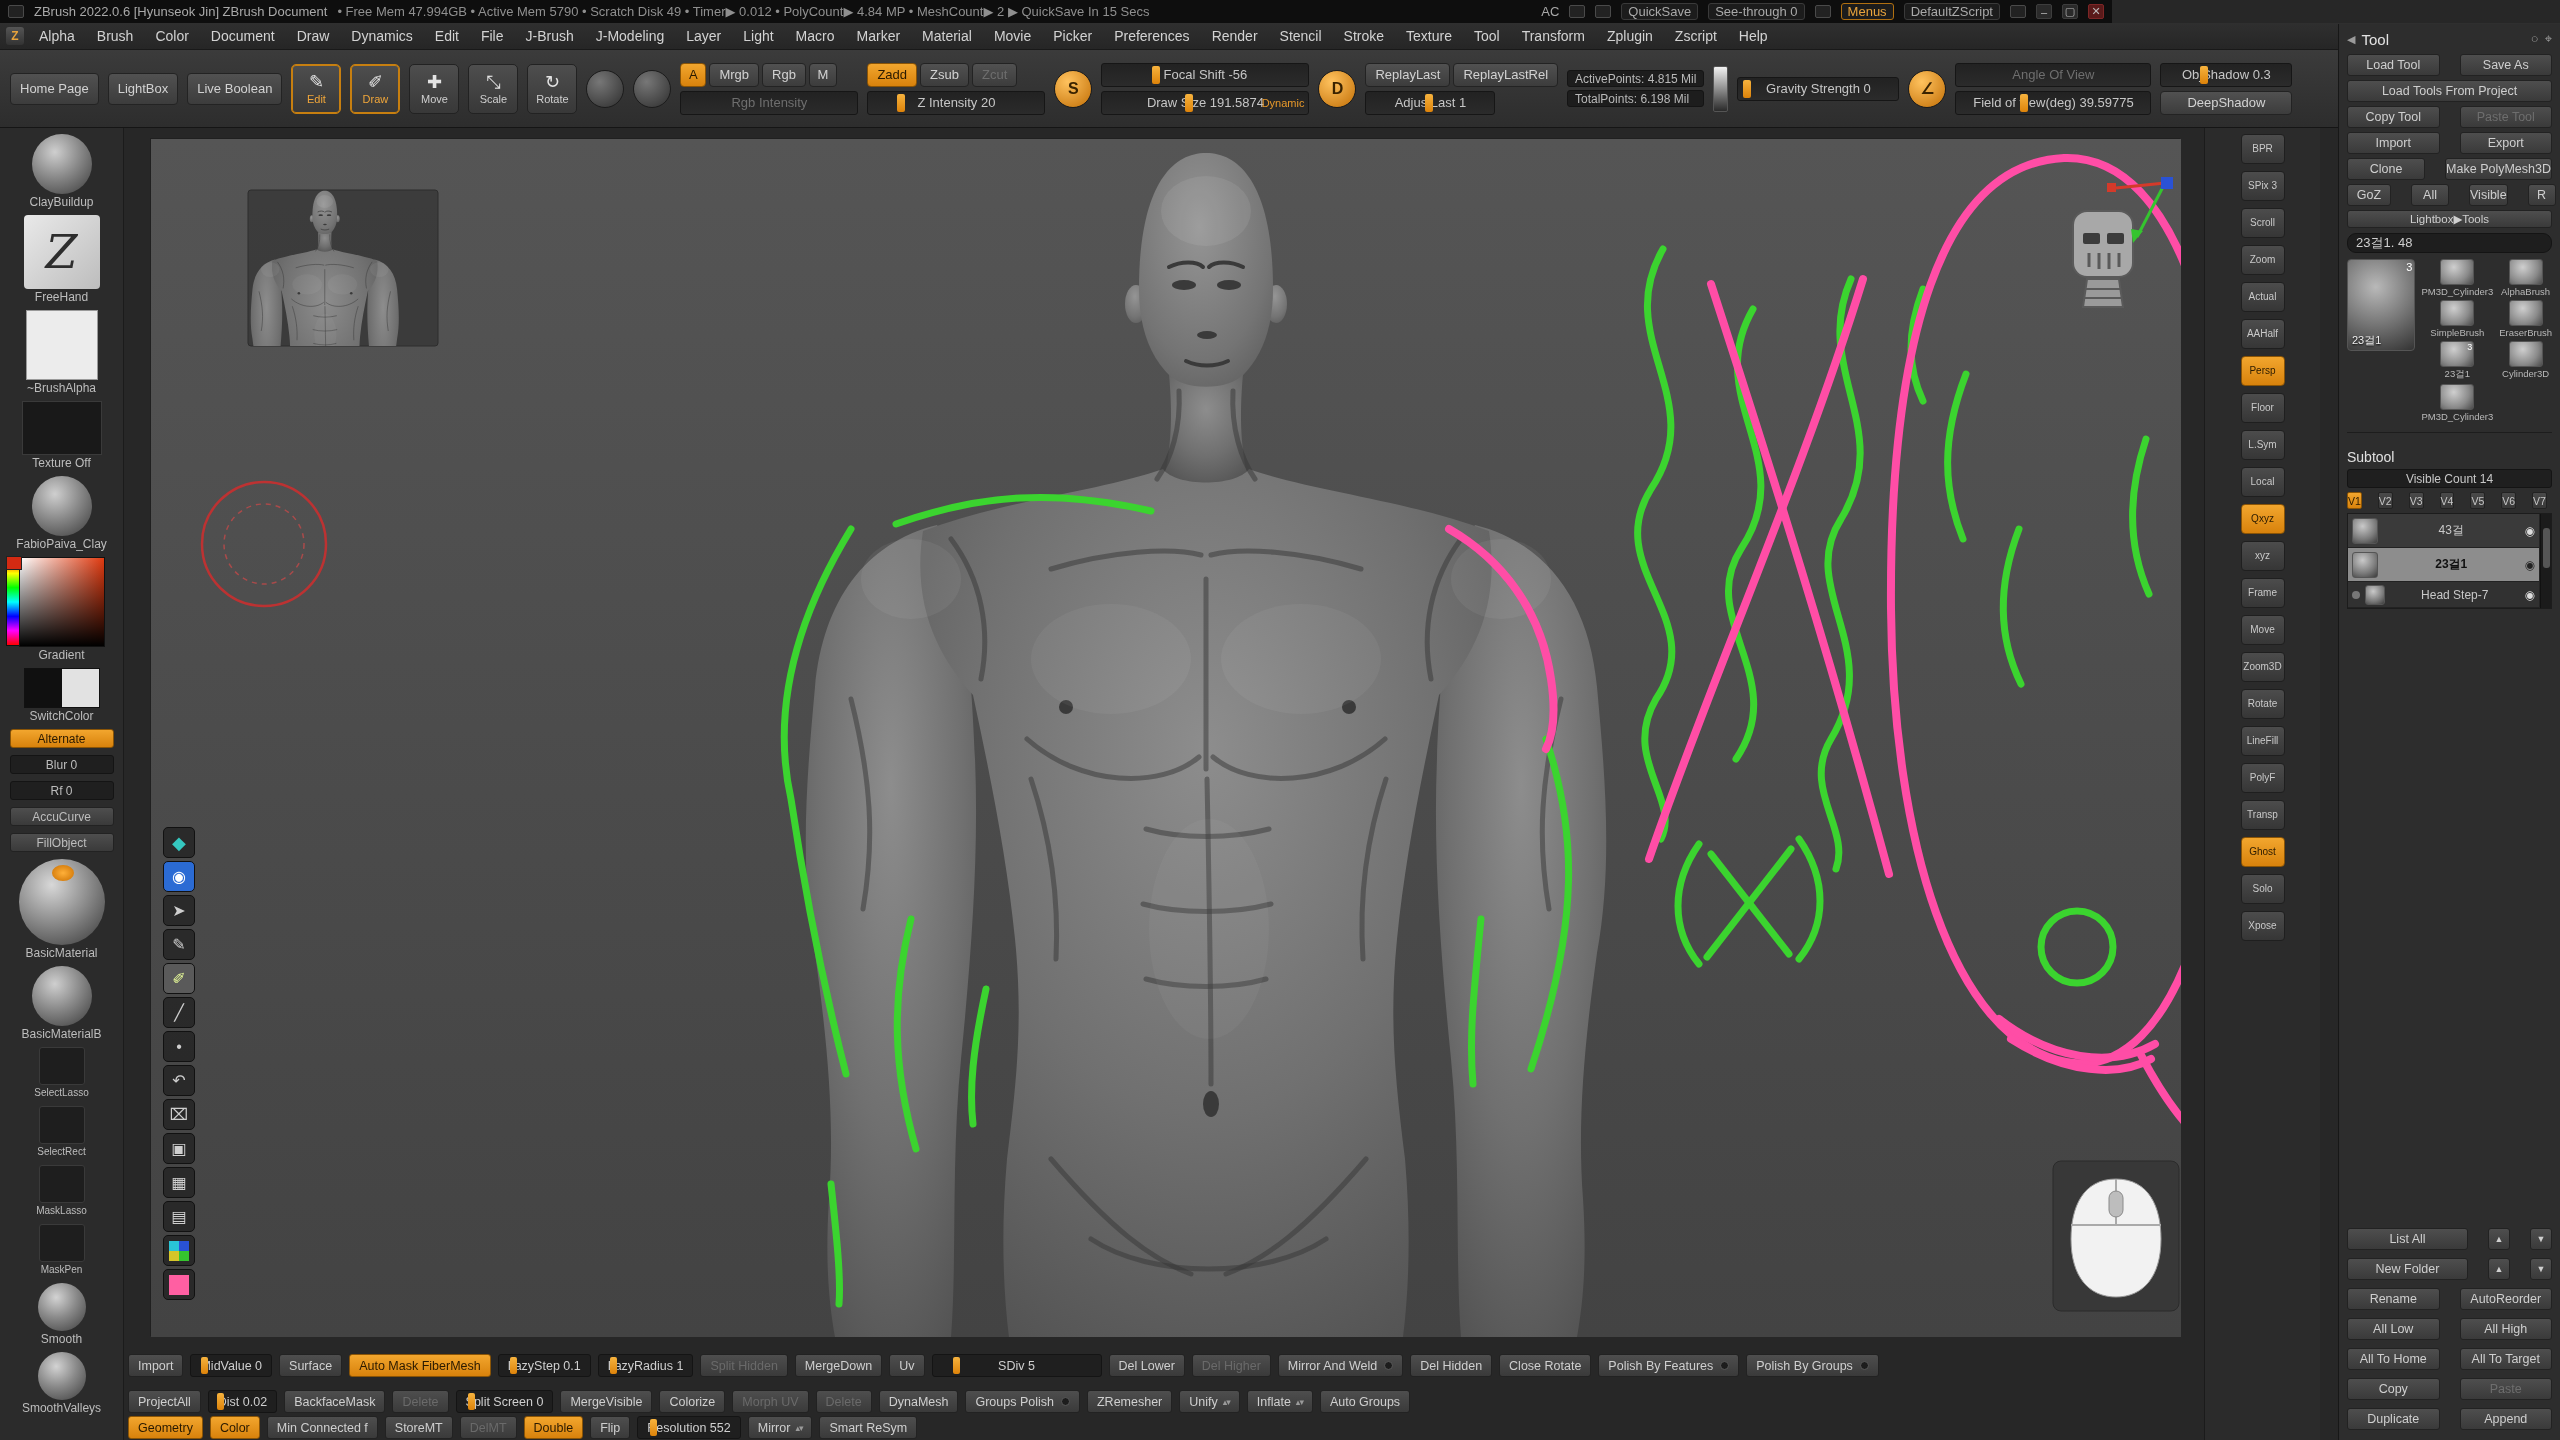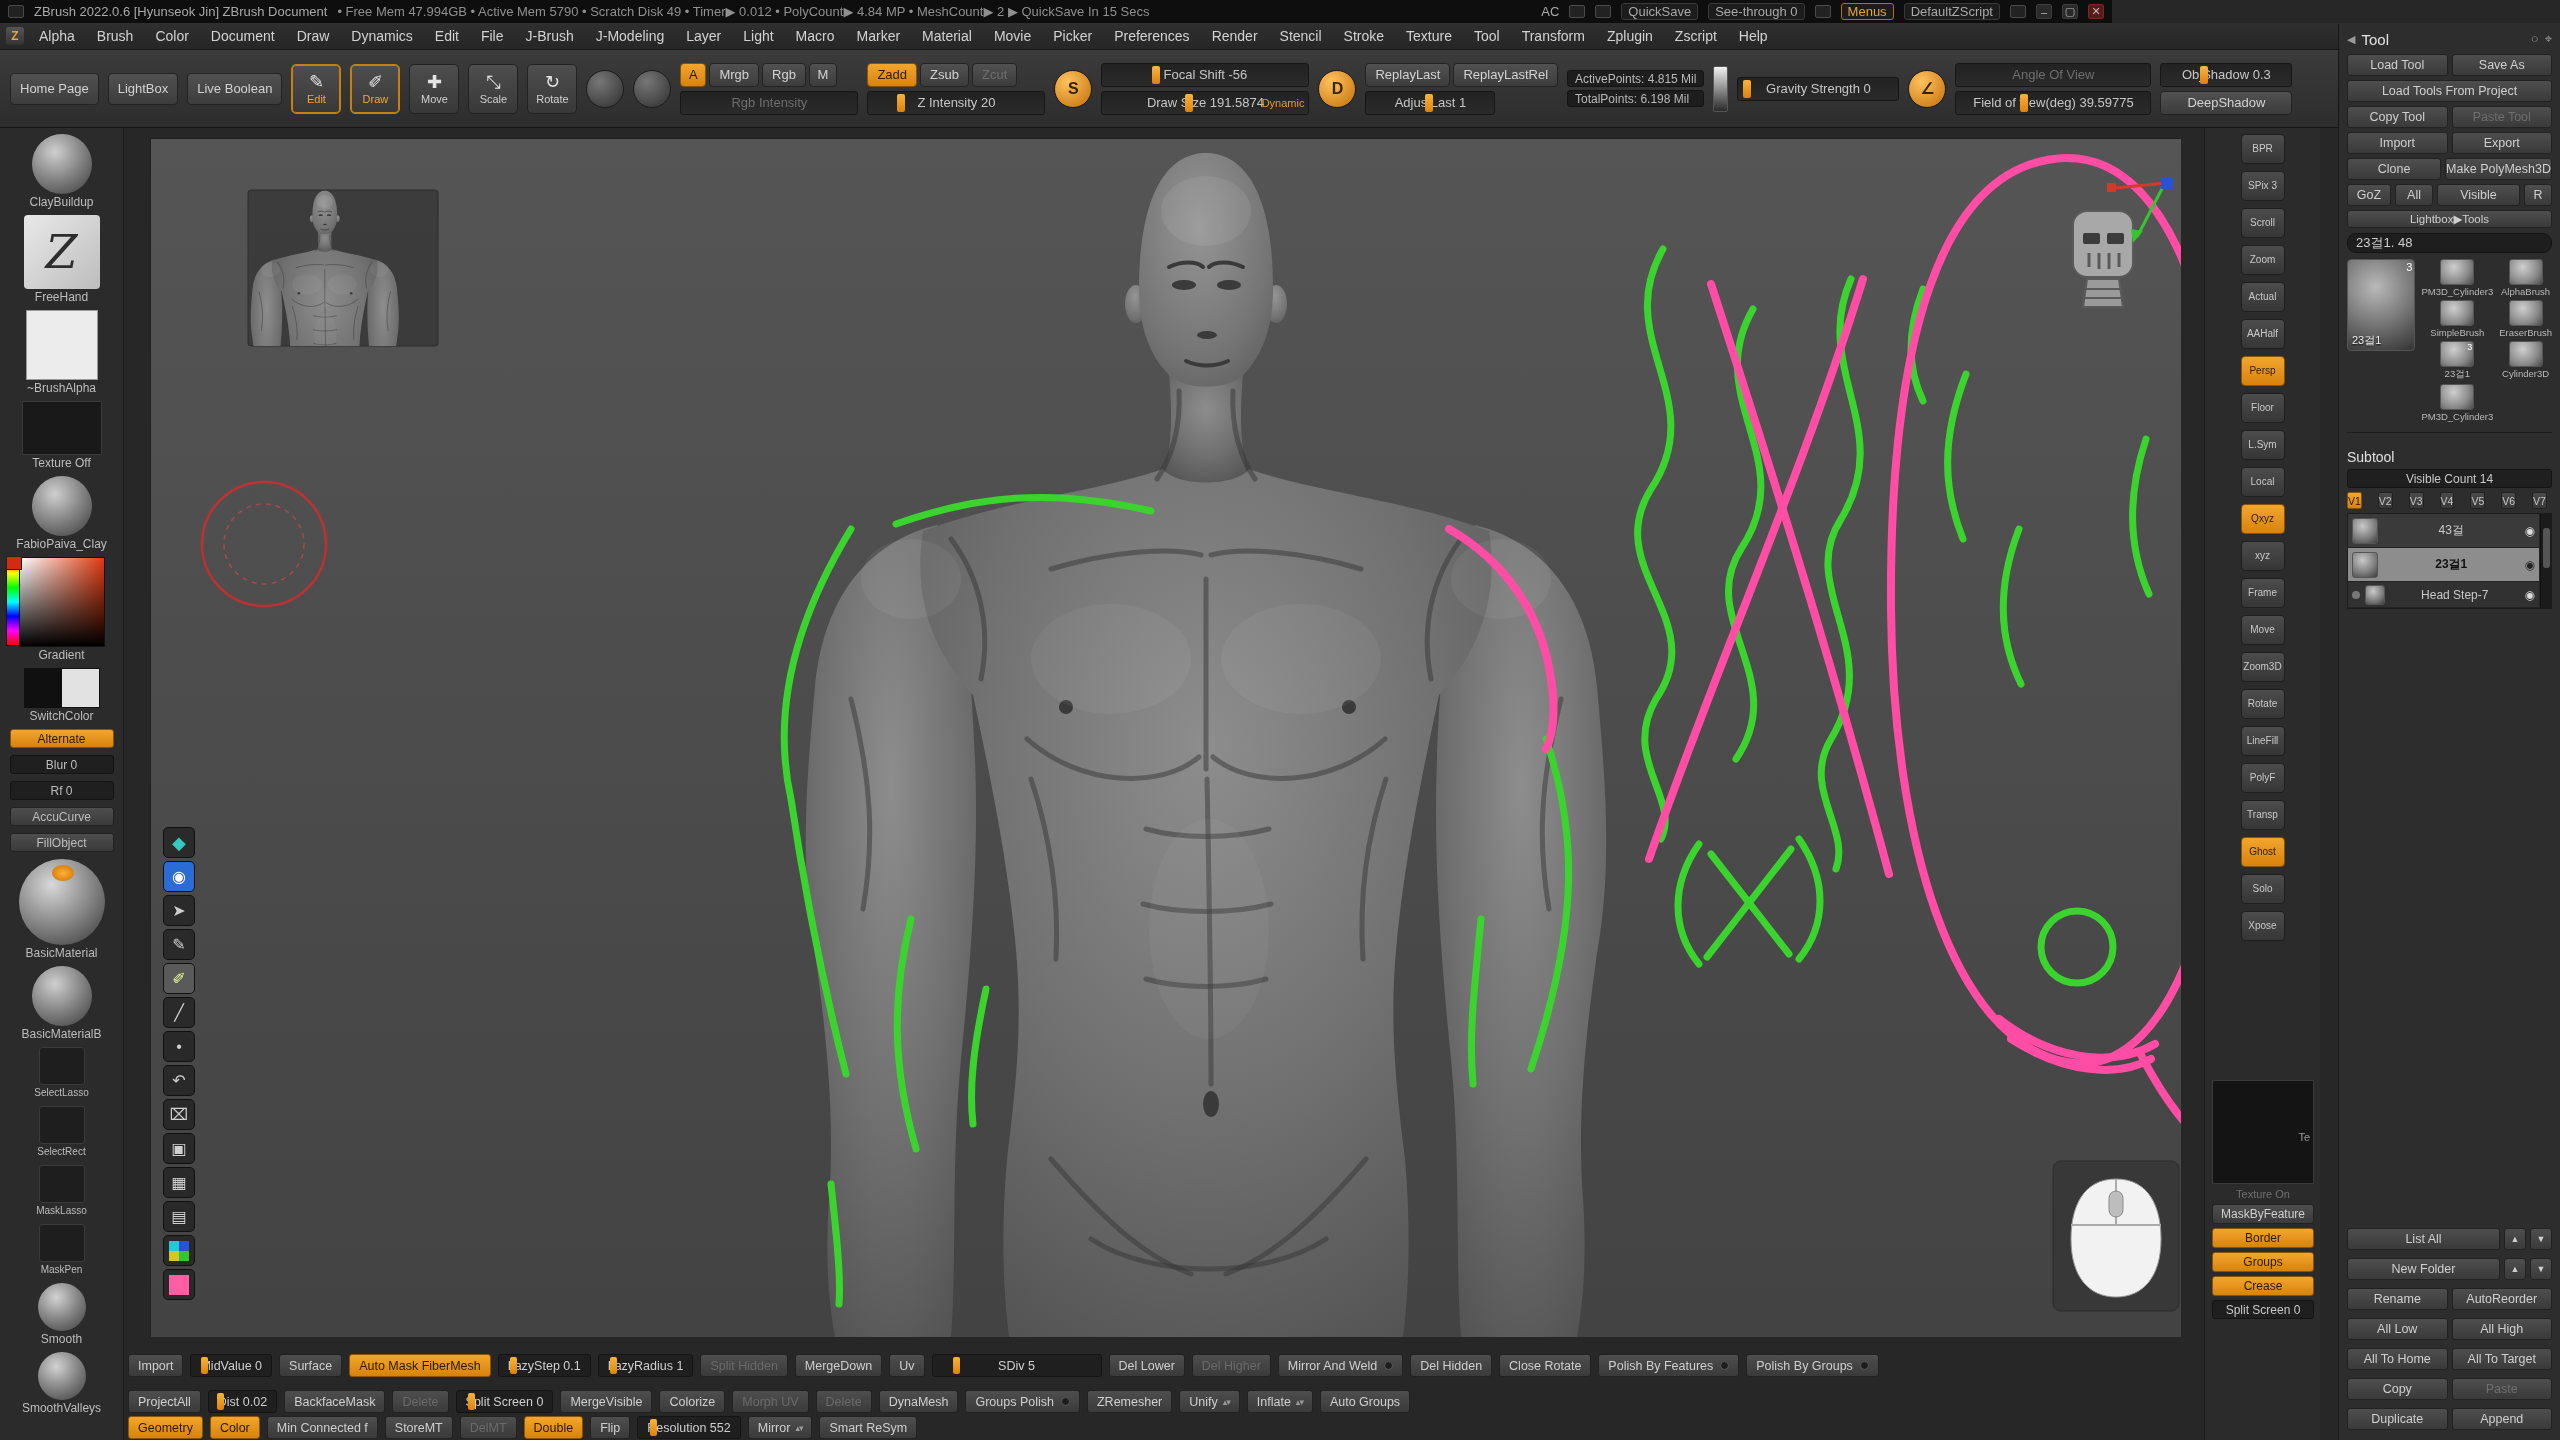--- a/index.html
+++ b/index.html
@@ -109,21 +109,21 @@
   .rt-btn{height:20px;border-radius:3px;background:linear-gradient(#4e4e4e,#3a3a3a);border:1px solid #222;
           display:flex;align-items:center;justify-content:center;font-size:12px;color:#cfcfcf;}
   .rt-btn.orange{background:linear-gradient(#f2a62e,#d8820c);color:#2a1a00;border-color:#8a5406;}
   .rt-sl{height:19px;background:#1f1f1f;border:1px solid #141414;border-radius:3px;display:flex;align-items:center;justify-content:center;font-size:12px;position:relative;}
 
   
   .toolpanel{position:absolute;left:2338px;top:24px;width:222px;height:1416px;background:#2d2d2d;border-left:1px solid #171717;
              display:flex;flex-direction:column;padding:4px 8px;font-size:13px;}
   .tp-header{display:flex;align-items:center;gap:6px;height:22px;color:#e2e2e2;font-size:15px;}
   .tp-header .hicons{margin-left:auto;display:flex;gap:6px;color:#9a9a9a;font-size:13px;}
-  .tp-row{display:flex;gap:4px;margin-top:4px;}
+  .tp-row{display:flex;gap:20px;margin-top:4px;}
   .tp-btn{flex:1;height:22px;border-radius:3px;background:linear-gradient(#4e4e4e,#3a3a3a);border:1px solid #222;
           display:flex;align-items:center;justify-content:center;color:#cfcfcf;white-space:nowrap;font-size:12.5px;}
   .tp-btn.dim{color:#6e6e6e;}
   .tp-btn.small{height:18px;font-size:11.5px;}
   .tp-cur{height:20px;background:#1e1e1e;border:1px solid #141414;border-radius:9px;display:flex;align-items:center;padding:0 8px;color:#cfcfcf;margin-top:5px;}
   .thumbs{display:flex;gap:6px;margin-top:6px;}
   .bigthumb{width:92px;height:92px;border-radius:4px;background:radial-gradient(circle at 42% 30%,#b9b9b9,#777 50%,#333 100%);
             border:1px solid #555;position:relative;}
   .bigthumb .badge{position:absolute;right:2px;top:1px;font-size:11px;color:#fff;}
   .bigthumb .blabel{position:absolute;left:4px;bottom:2px;font-size:11px;color:#eee;text-shadow:0 1px 2px #000;}
@@ -693,31 +693,20 @@
         <div class="shelf-icon s-on">
           <span>Ghost</span>
         </div>
         <div class="shelf-icon">
           <span>Solo</span>
         </div>
         <div class="shelf-icon">
           <span>Xpose</span>
         </div>
       </div>
-    <div class="rtray-bottom">
-      <div class="texbox">
-        <span class="te">Te</span>
-      </div>
-      <div class="dimlabel">Texture On</div>
-      <div class="rt-btn">MaskByFeature</div>
-      <div class="rt-btn orange">Border</div>
-      <div class="rt-btn orange">Groups</div>
-      <div class="rt-btn orange">Crease</div>
-      <div class="rt-sl">Split Screen 0</div>
-    </div>
   </div>
 
   <div class="toolpanel">
     <div class="tp-header">
       <span style="font-size:11px;color:#9a9a9a;">◀</span>
       <span>Tool</span>
       <span class="hicons">
         <span>○</span>
         <span>⌖</span>
       </span>

